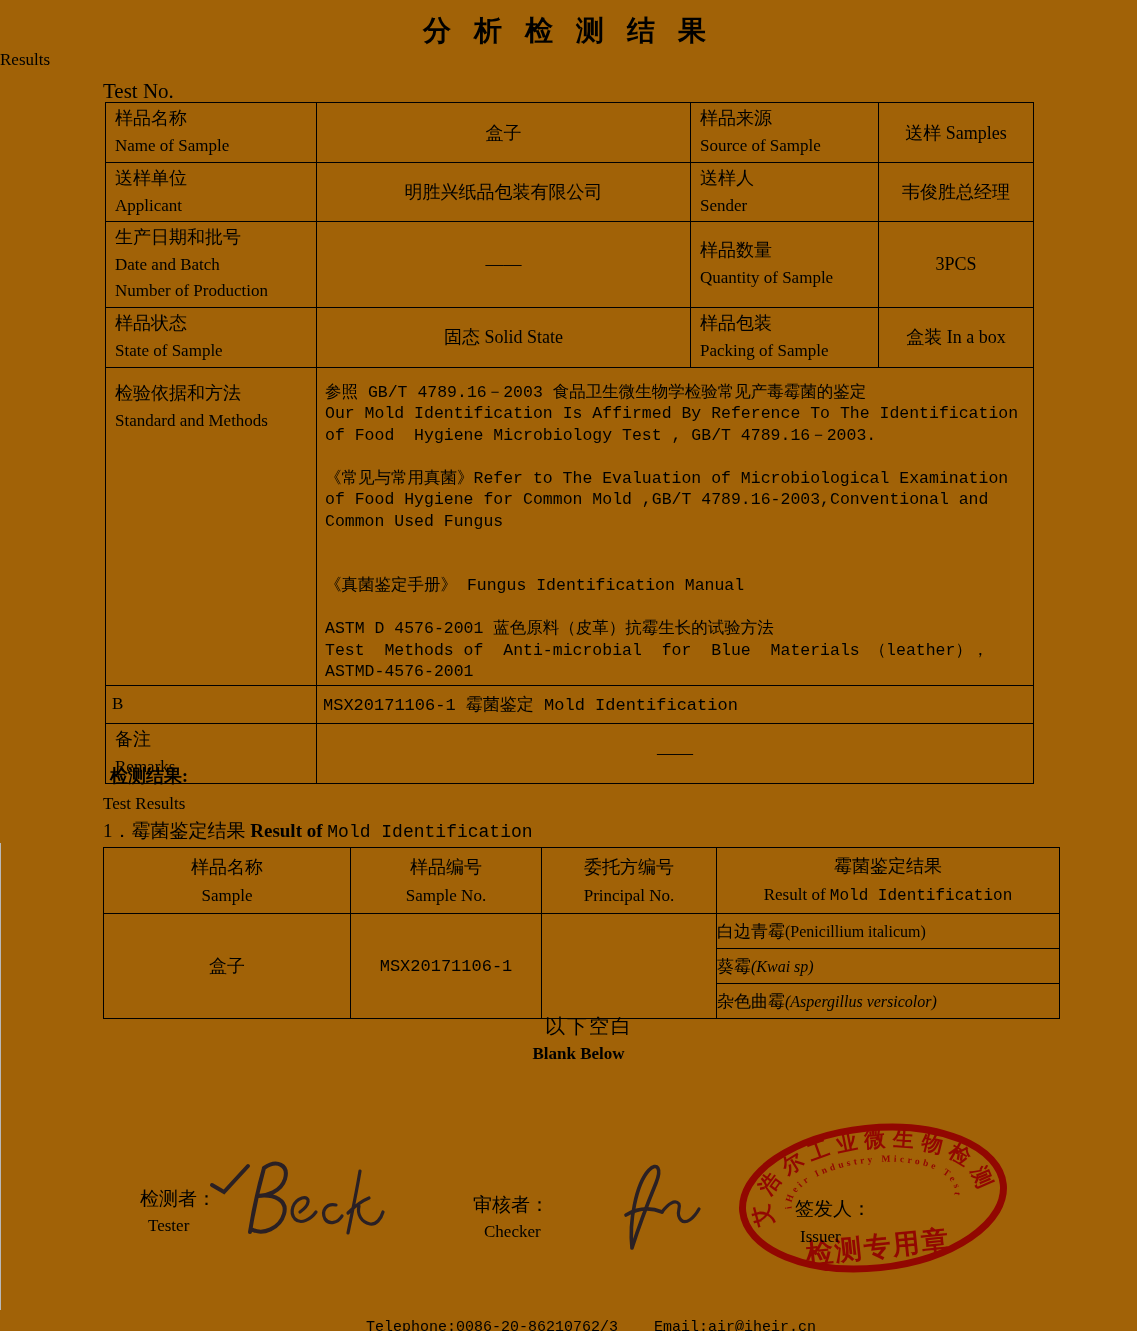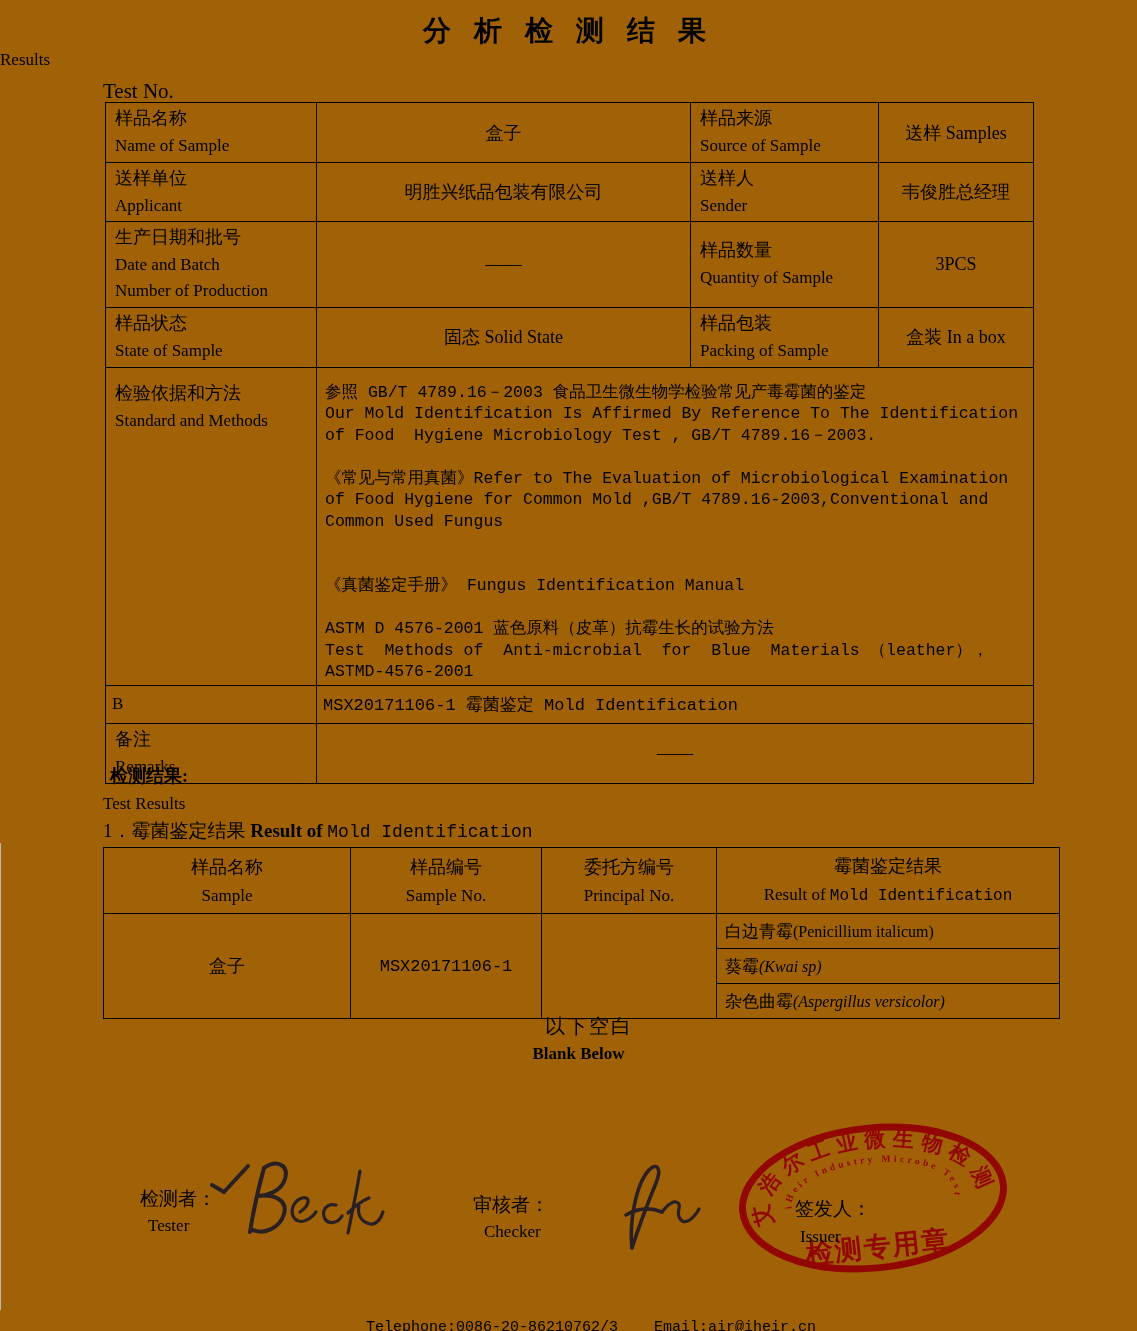--- a/index.html
+++ b/index.html
@@ -31,21 +31,21 @@
   .item1{left:103px;top:818px;font-size:19px;}
   .item1 .rb{font-weight:bold;}
   .item1 .mono{font-size:18px;}
 
   
   table.t2{position:absolute;left:103px;top:847px;border-collapse:collapse;table-layout:fixed;width:956px;}
   table.t2 td{border:1px solid #000;font-size:17px;vertical-align:middle;}
   table.t2 .hd{text-align:center;line-height:1.6;padding:4px 0;}
   table.t2 .hd .cn{font-size:18px;}
   table.t2 .cell-c{text-align:center;font-size:18px;}
-  table.t2 .mold{padding-left:8px;font-size:17px;height:32px;}
+  table.t2 .mold{padding-left:0;font-size:17px;height:32px;}
   table.t2 .mold .latin{font-size:16px;}
   table.t2 .mold .it{font-style:italic;}
 
   .blank-cn{left:0;top:1013px;width:1178px;font-size:20px;text-align:center;letter-spacing:2px;}
   .blank-en{left:0;top:1044px;width:1157px;font-size:17px;font-weight:bold;text-align:center;}
 
   
   .sig-lbl{font-size:19px;}
   .sig-en{font-size:17px;}
   .sigpath{stroke:#2a2024;fill:none;stroke-linecap:round;}

